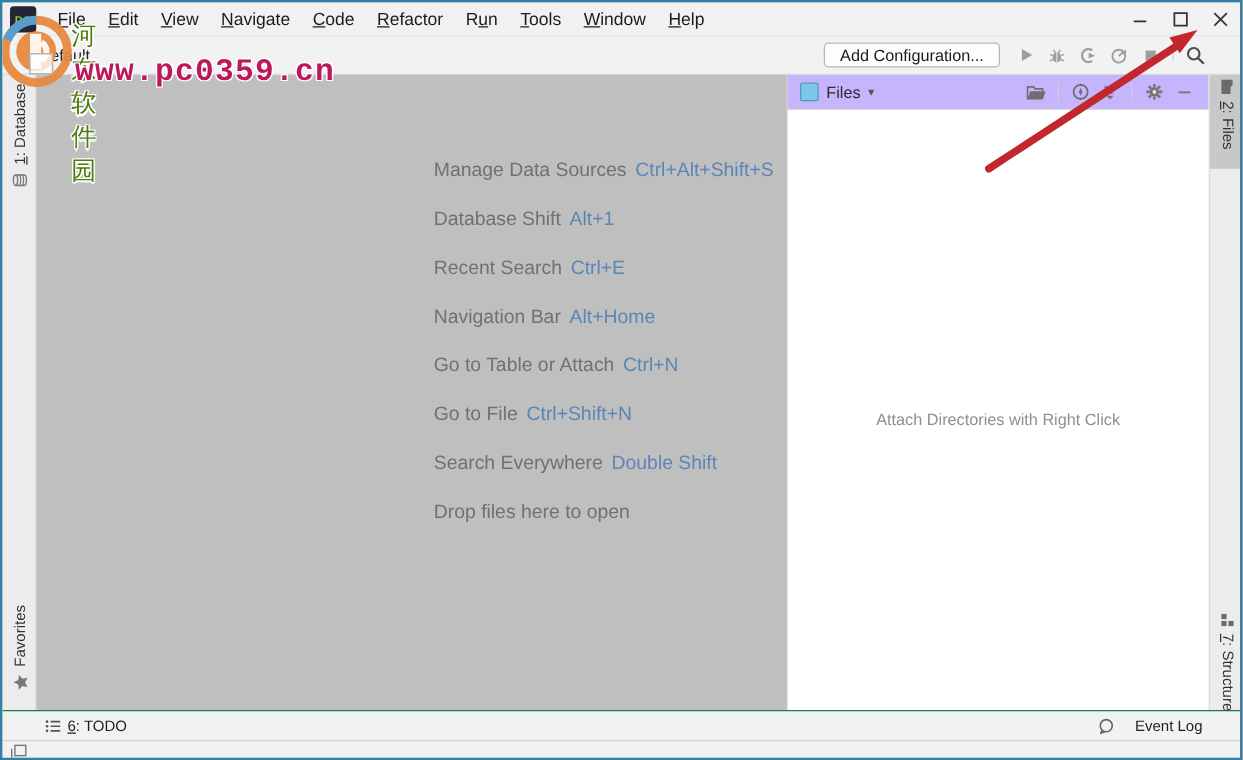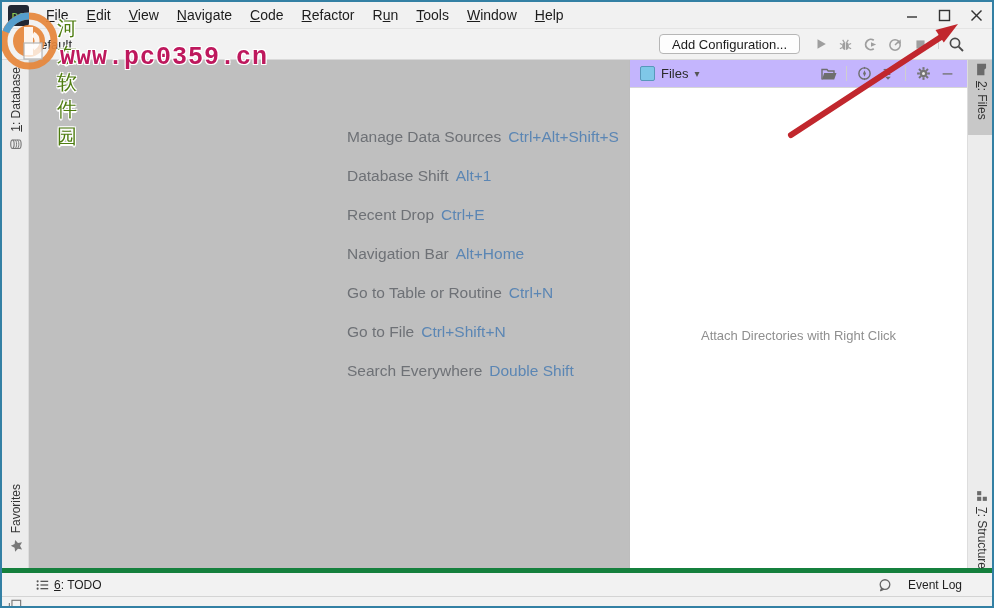--- a/index.html
+++ b/index.html
@@ -51,21 +51,21 @@
   .files-header{height:27px;background:#c4b5fd;border-bottom:1px solid #d6d6d6;
     display:flex;align-items:center;padding:0 8px 0 10px;}
   .scope-sel{display:flex;align-items:center;gap:6px;}
   .scope-icon{width:13px;height:13px;background:#7fc7e8;border:1px solid #5898ba;border-radius:2px;}
   .files-title{font-size:13px;color:#2b2b2b;}
   .fh-spacer{flex:1;}
   .fh-icon{width:24px;height:20px;display:flex;align-items:center;justify-content:center;}
   .files-content{flex:1;position:relative;}
   .attach-hint{position:absolute;top:240px;left:0;right:0;text-align:center;font-size:13px;color:#8f8f8f;}
   
-  .todo-bar{height:23px;background:#f2f2f2;border-top:5px solid #15803d;display:flex;align-items:center;
+  .todo-bar{height:23px;background:#f2f2f2;border-top:1px solid #15803d;display:flex;align-items:center;
     font-size:12px;color:#1f1f1f;}
   .todo-left{margin-left:34px;display:flex;align-items:center;gap:5px;}
   .eventlog{margin-left:auto;margin-right:30px;display:flex;align-items:center;gap:16px;}
   .statusbar{height:16px;background:#f2f2f2;border-top:1px solid #d4d4d4;display:flex;align-items:center;padding-left:6px;}
   
   .wm{position:absolute;top:0;left:0;z-index:50;pointer-events:none;}
   .wm-name{position:absolute;left:55px;top:13px;font-size:20px;font-weight:normal;letter-spacing:2px;
     color:#4d7c0f;text-shadow:-1px -1px 0 #fff,1px -1px 0 #fff,-1px 1px 0 #fff,1px 1px 0 #fff,0 2px 0 #fff;}
   .wm-url{position:absolute;left:58px;top:41px;font-size:25px;font-weight:bold;letter-spacing:1px;
     font-family:Liberation Mono, monospace;color:#be185d;
@@ -196,39 +196,42 @@
 
           <div class="sc-row">
             <span class="sc-label">Manage Data Sources</span><span class="sc-keys">Ctrl+Alt+Shift+S</span>
           </div>
 
           <div class="sc-row">
             <span class="sc-label">Database Shift</span><span class="sc-keys">Alt+1</span>
           </div>
 
           <div class="sc-row">
-            <span class="sc-label">Recent Drop</span><span class="sc-keys">Ctrl+E</span>
+            <span class="sc-label">Recent Search</span><span class="sc-keys">Ctrl+E</span>
           </div>
 
           <div class="sc-row">
             <span class="sc-label">Navigation Bar</span><span class="sc-keys">Alt+Home</span>
           </div>
 
           <div class="sc-row">
-            <span class="sc-label">Go to Table or Routine</span><span class="sc-keys">Ctrl+N</span>
+            <span class="sc-label">Go to Table or Attach</span><span class="sc-keys">Ctrl+N</span>
           </div>
 
           <div class="sc-row">
             <span class="sc-label">Go to File</span><span class="sc-keys">Ctrl+Shift+N</span>
           </div>
 
           <div class="sc-row">
             <span class="sc-label">Search Everywhere</span><span class="sc-keys">Double Shift</span>
           </div>
 
+          <div class="sc-row">
+            <span class="sc-label">Drop files here to open</span><span class="sc-keys"></span>
+          </div>
         </div>
     </div>
 
     <div class="files-panel">
       <div class="files-header">
         <div class="scope-sel">
           <div class="scope-icon"></div>
           <span class="files-title">Files</span>
           <span style="font-size:10px;color:#555;">▾</span>
         </div>

